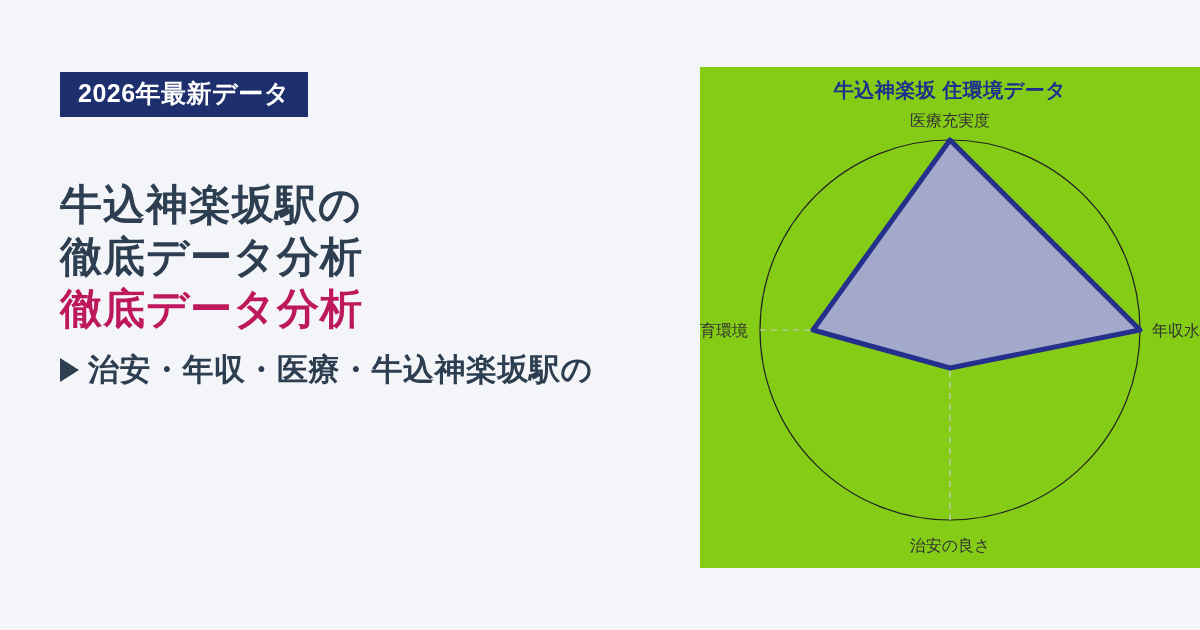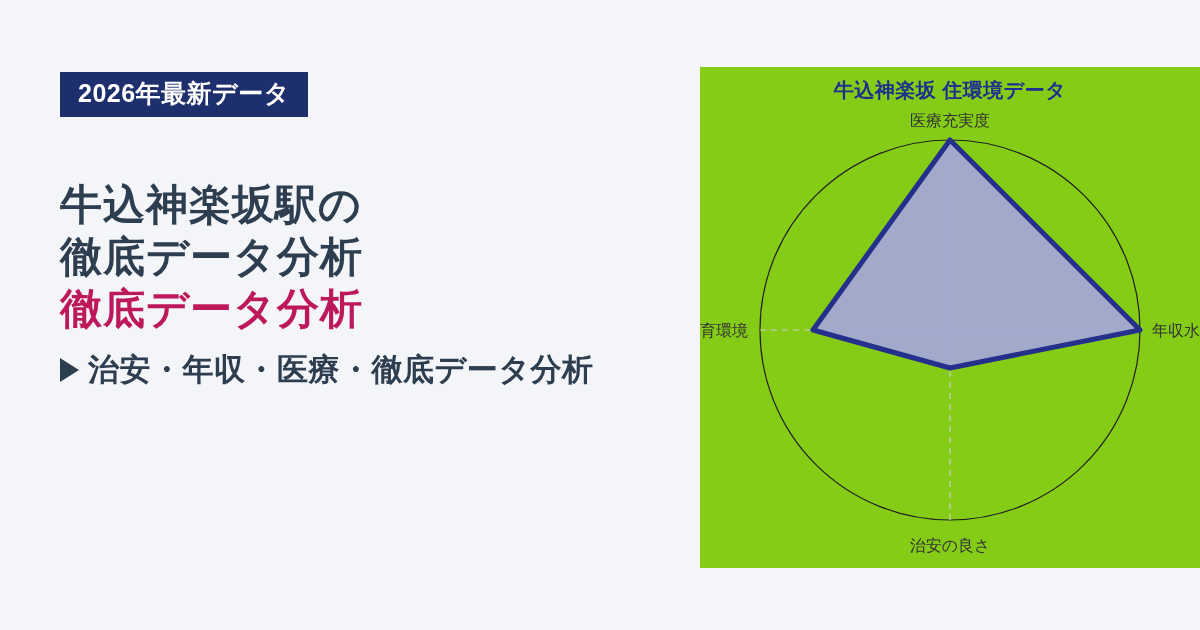--- a/index.html
+++ b/index.html
@@ -82,21 +82,21 @@
     <div class="badge">2026年最新データ</div>
 
     <div class="headline">
       <div class="hl-line hl-dark">牛込神楽坂駅の</div>
       <div class="hl-line hl-dark">徹底データ分析</div>
       <div class="hl-line hl-gold">徹底データ分析</div>
     </div>
 
     <div class="subline">
       <span class="tri"></span>
-      <span>治安・年収・医療・徹底データ分析</span>
+      <span>治安・年収・医療・牛込神楽坂駅の</span>
     </div>
 
   </div>
 
   <div class="chart-panel">
 
     <div class="chart-title">牛込神楽坂 住環境データ</div>
 
     <svg class="radar-svg" viewBox="0 0 500 501">
 

